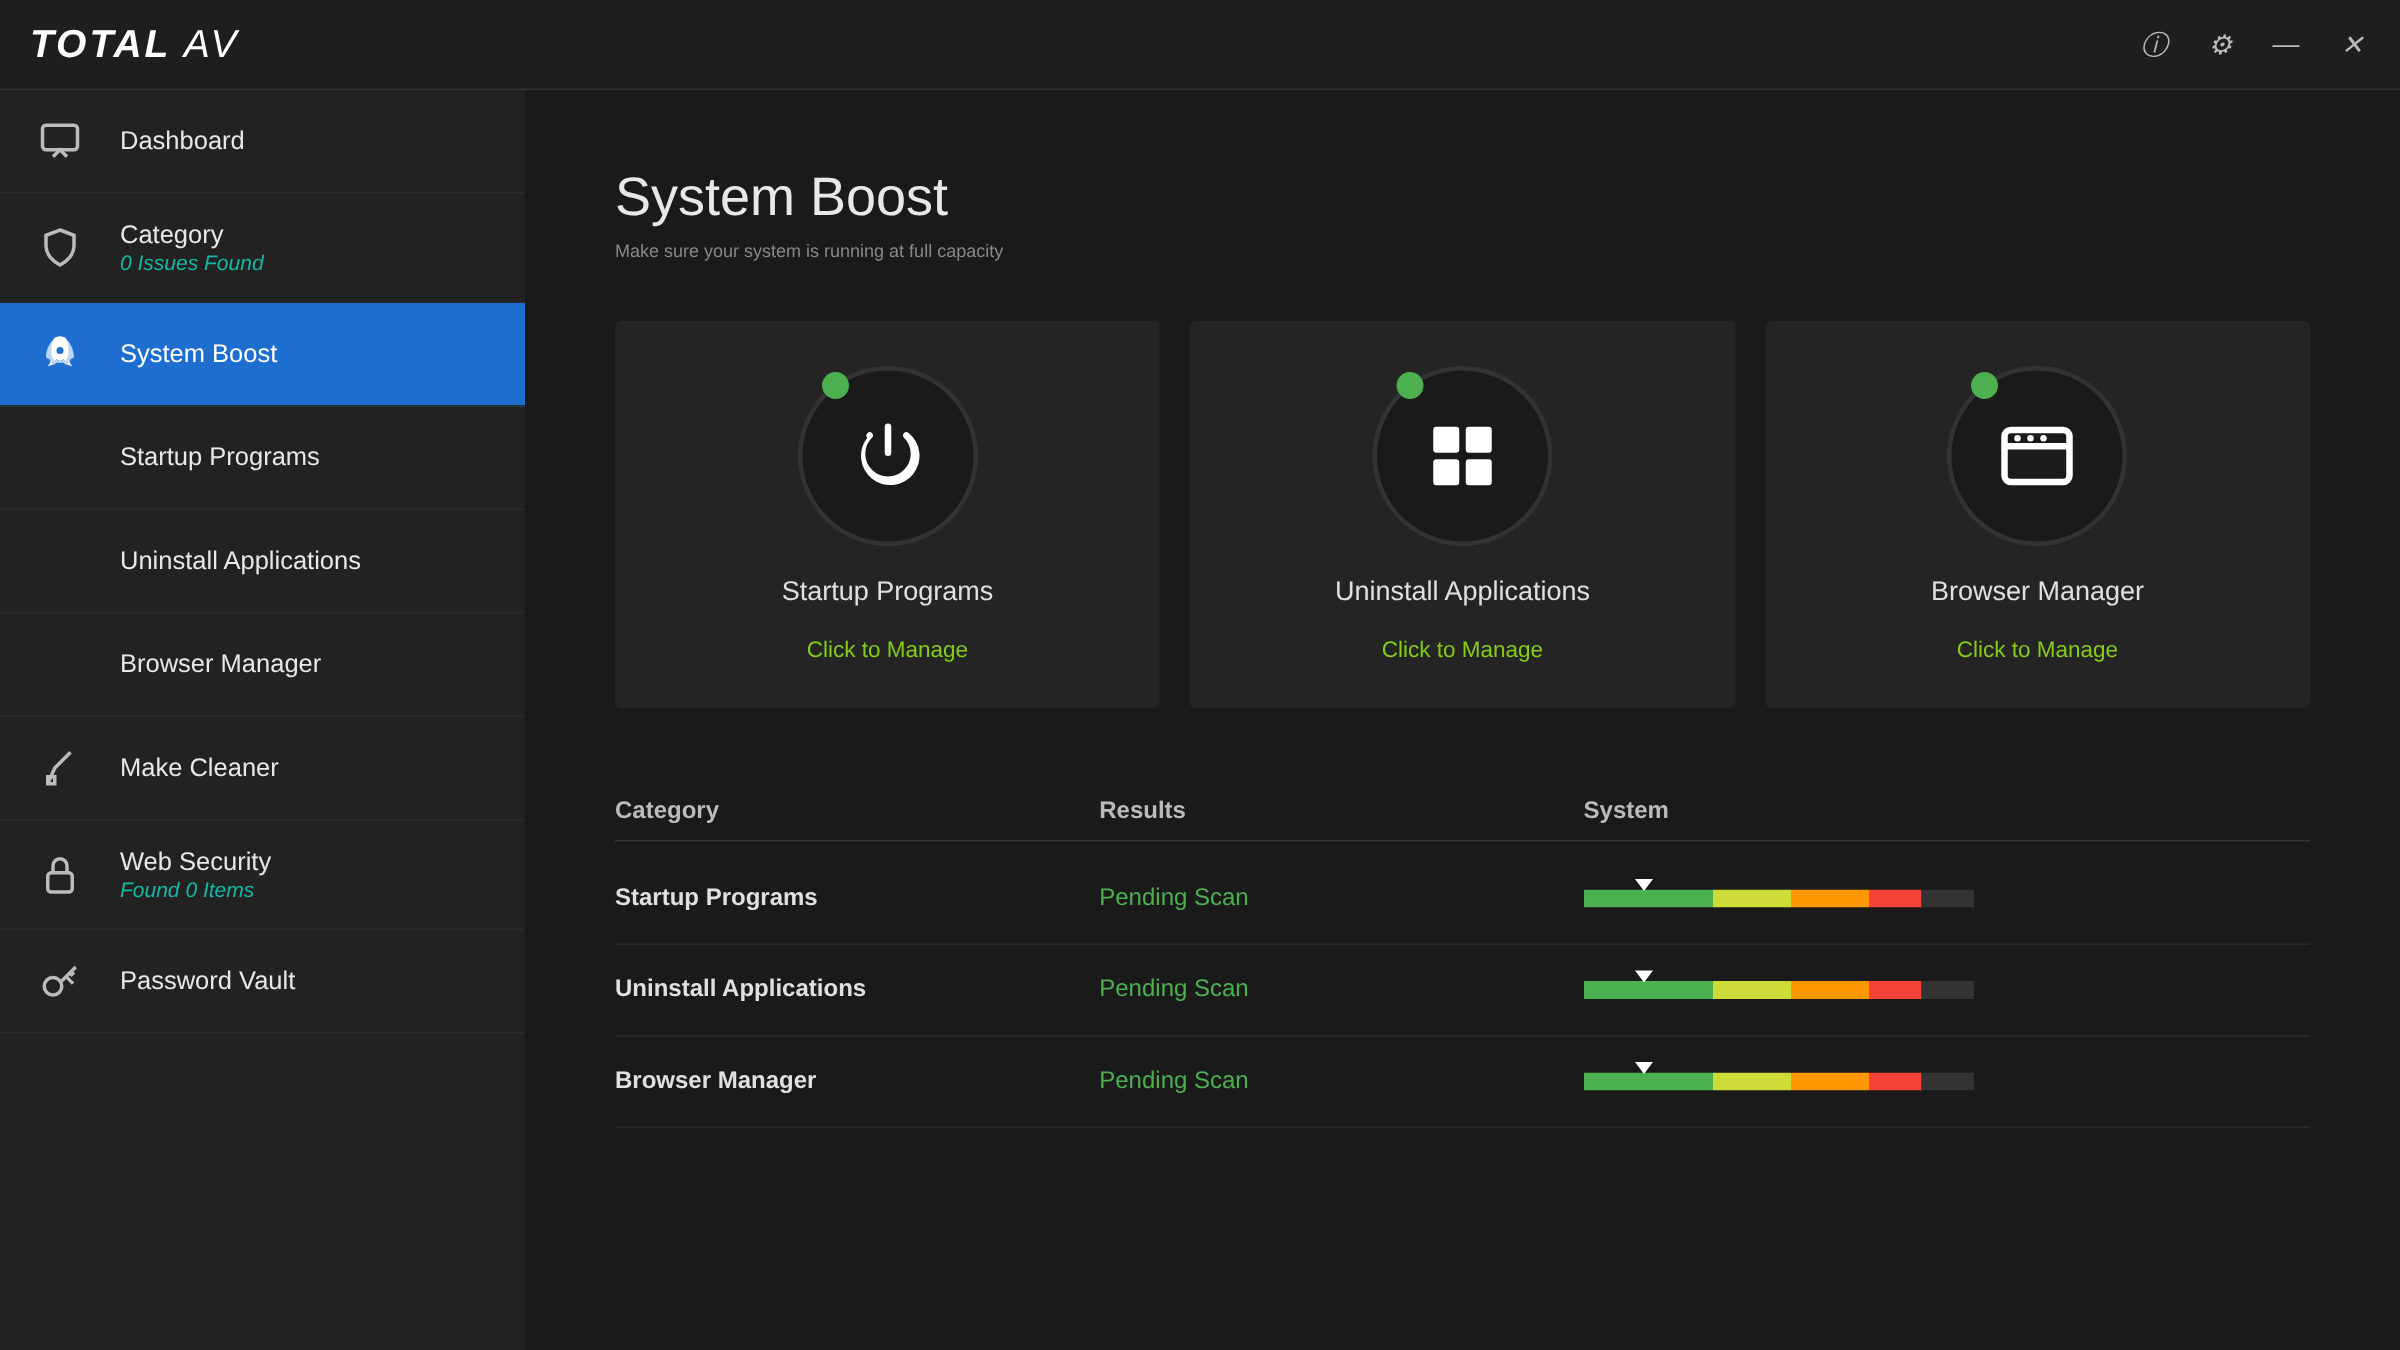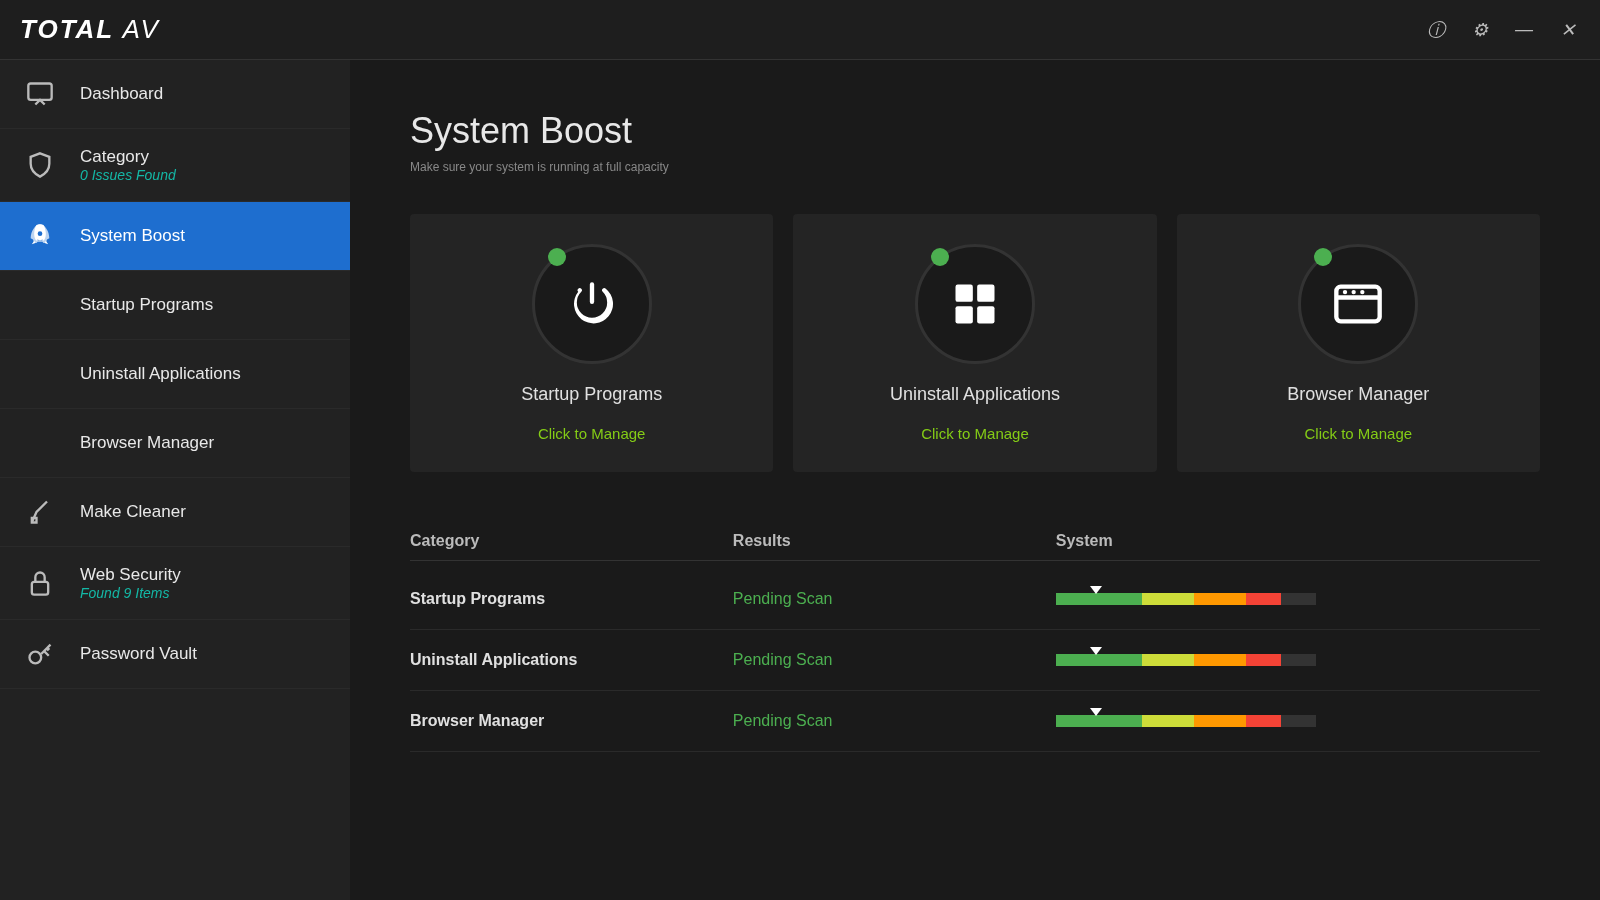--- a/index.html
+++ b/index.html
@@ -336,21 +336,21 @@
 
     <div class="sidebar-item">
       <div class="sidebar-icon">
         <svg width="28" height="28" viewBox="0 0 24 24" fill="none" stroke="#bbb" stroke-width="2">
           <rect x="5" y="11" width="14" height="11" rx="2"></rect>
           <path d="M8 11V7a4 4 0 0 1 8 0v4"></path>
         </svg>
       </div>
       <div class="sidebar-text">
         <span class="sidebar-label">Web Security</span>
-        <span class="sidebar-sublabel">Found 9 Items</span>
+        <span class="sidebar-sublabel">Found 0 Items</span>
       </div>
     </div>
 
     <div class="sidebar-item">
       <div class="sidebar-icon">
         <svg width="28" height="28" viewBox="0 0 24 24" fill="none" stroke="#bbb" stroke-width="2">
           <circle cx="8" cy="15" r="5"></circle>
           <path d="M15.5 9.5l4 4M20 7l-2 2"></path>
           <line x1="13" y1="12" x2="21" y2="4"></line>
         </svg>

